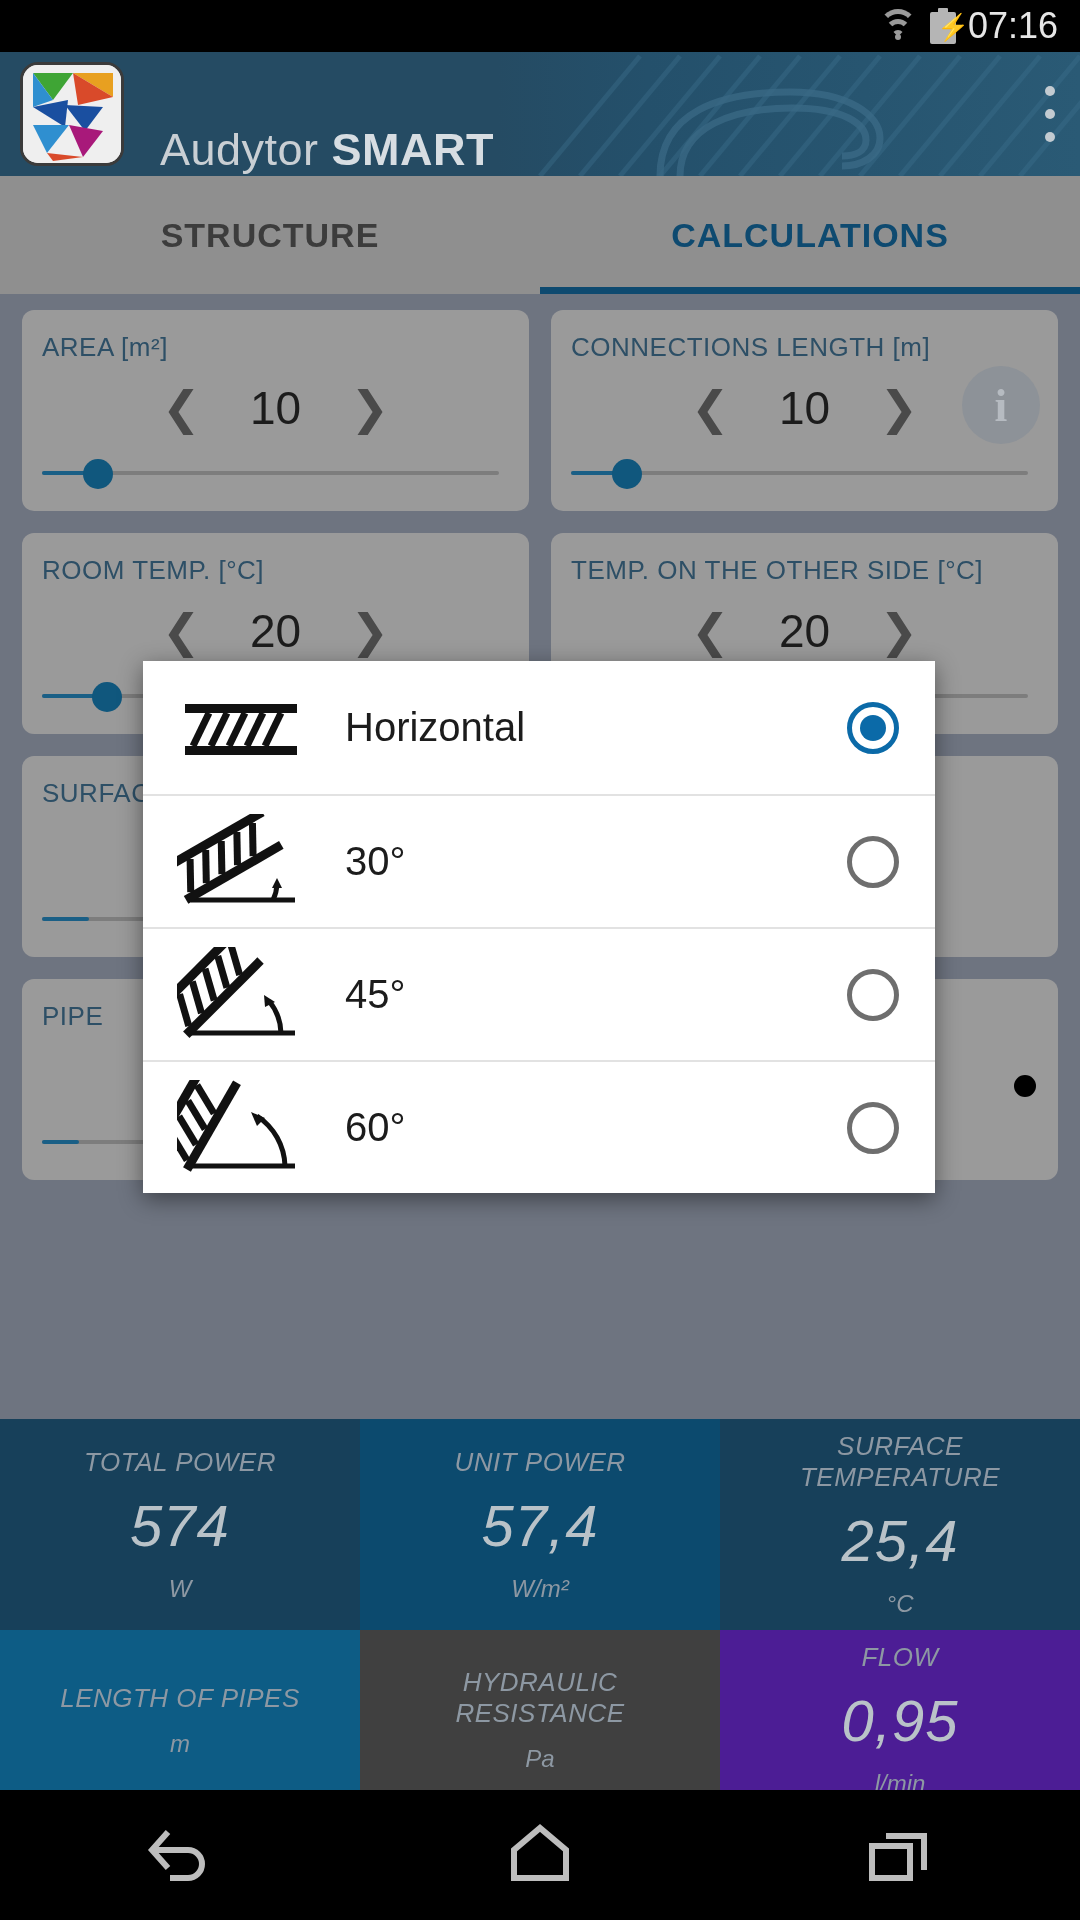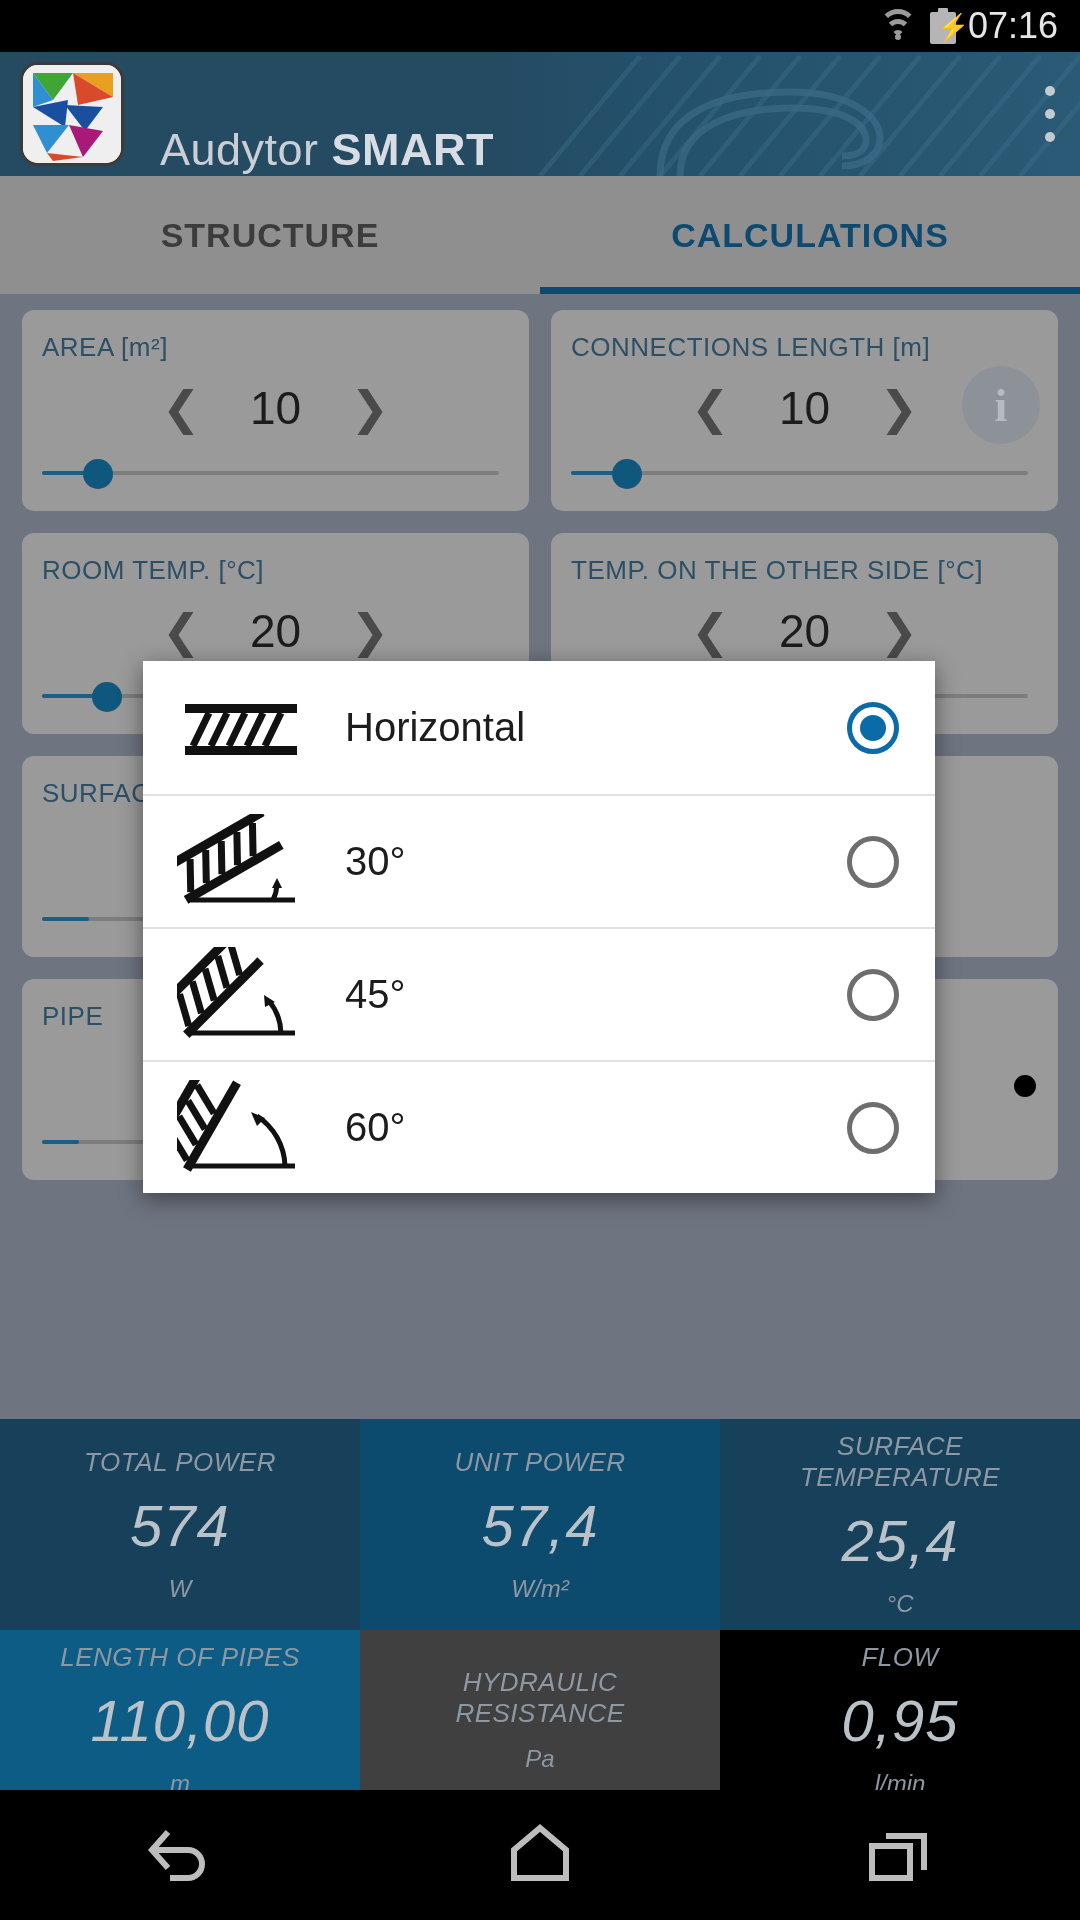--- a/index.html
+++ b/index.html
@@ -328,28 +328,27 @@
       <div class="rvalue">57,4</div>
       <div class="runit">W/m²</div>
     </div>
     <div class="rcell" style="background:#17405a">
       <div class="rlabel">SURFACE TEMPERATURE</div>
       <div class="rvalue">25,4</div>
       <div class="runit">°C</div>
     </div>
     <div class="rcell" style="background:#0d5c85">
       <div class="rlabel">LENGTH OF PIPES</div>
-      <div class="rvalue">110,00</div>
       <div class="runit">m</div>
     </div>
     <div class="rcell" style="background:#404040">
       <div class="rlabel">HYDRAULIC RESISTANCE</div>
       <div class="runit">Pa</div>
     </div>
-    <div class="rcell" style="background:#000000">
+    <div class="rcell" style="background:#4c1d95">
       <div class="rlabel">FLOW</div>
       <div class="rvalue">0,95</div>
       <div class="runit">l/min</div>
     </div>
   </div>
 
   <div class="scrim"></div>
   <div class="dialog">
 
     <div class="opt">

